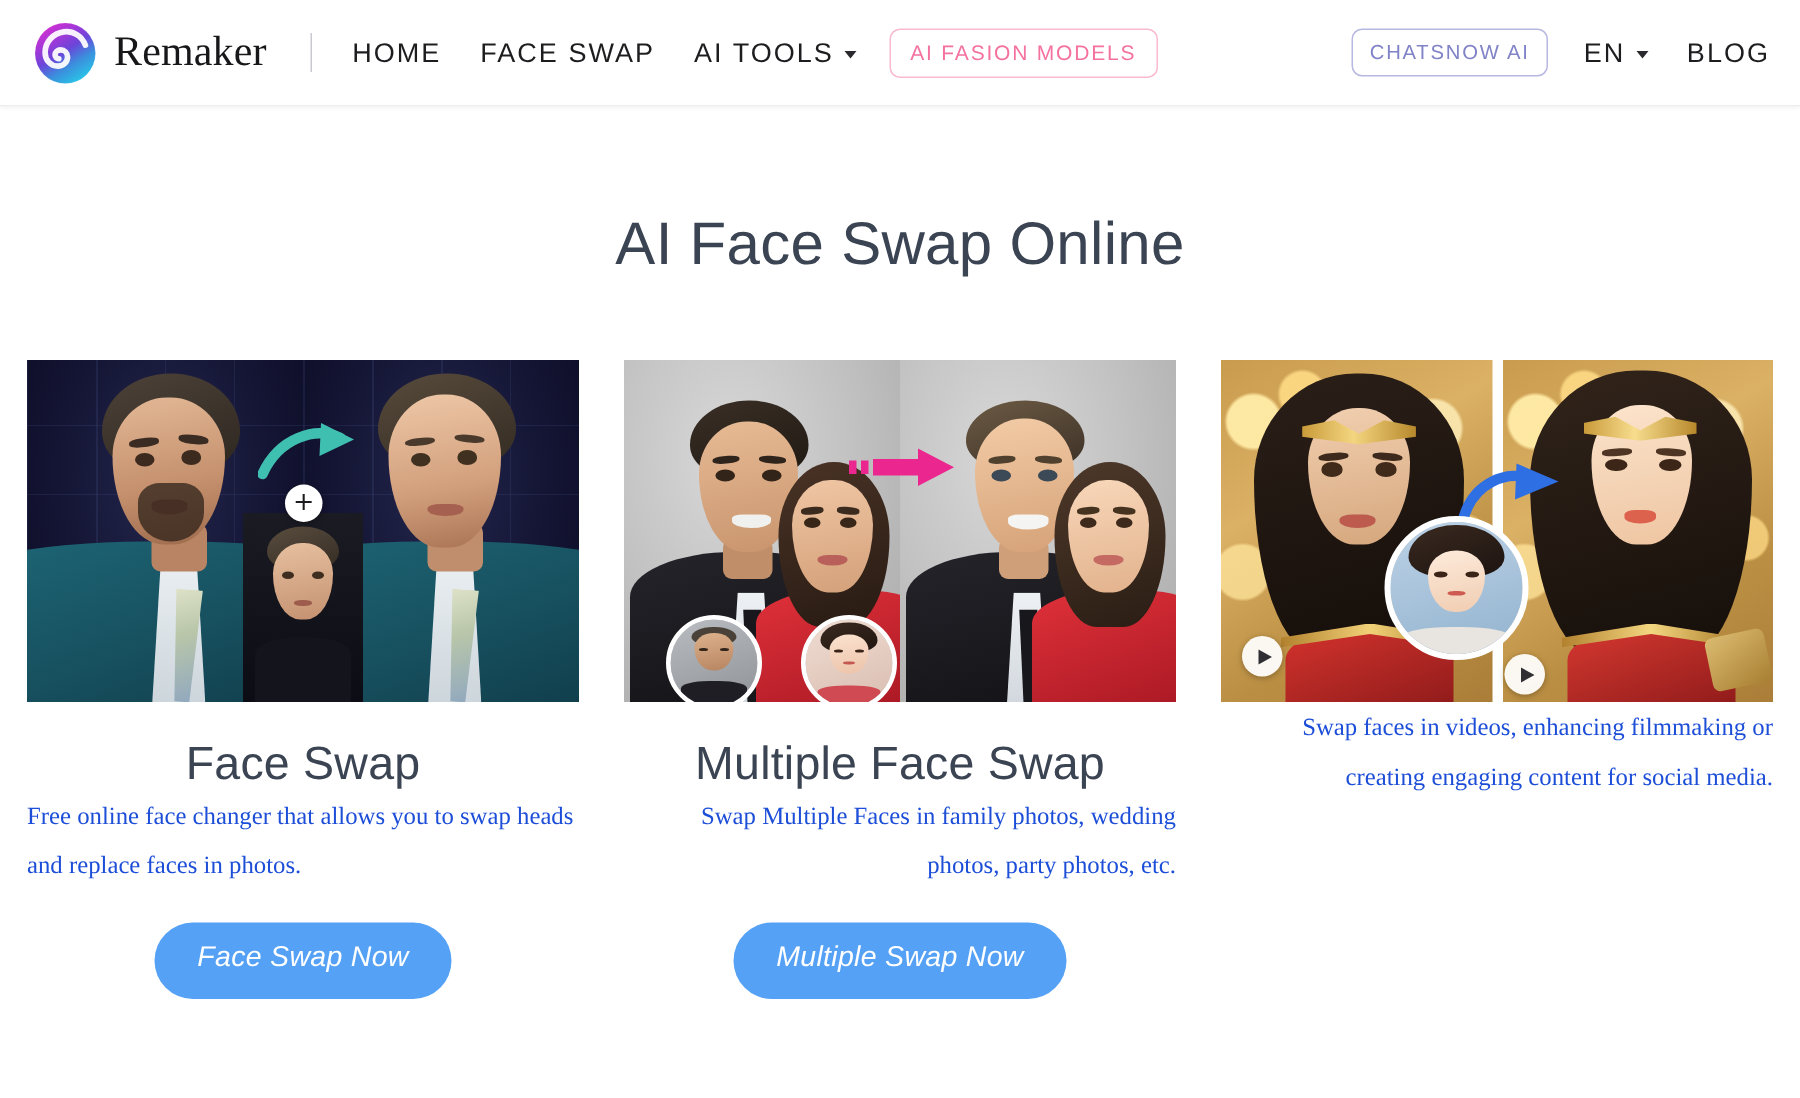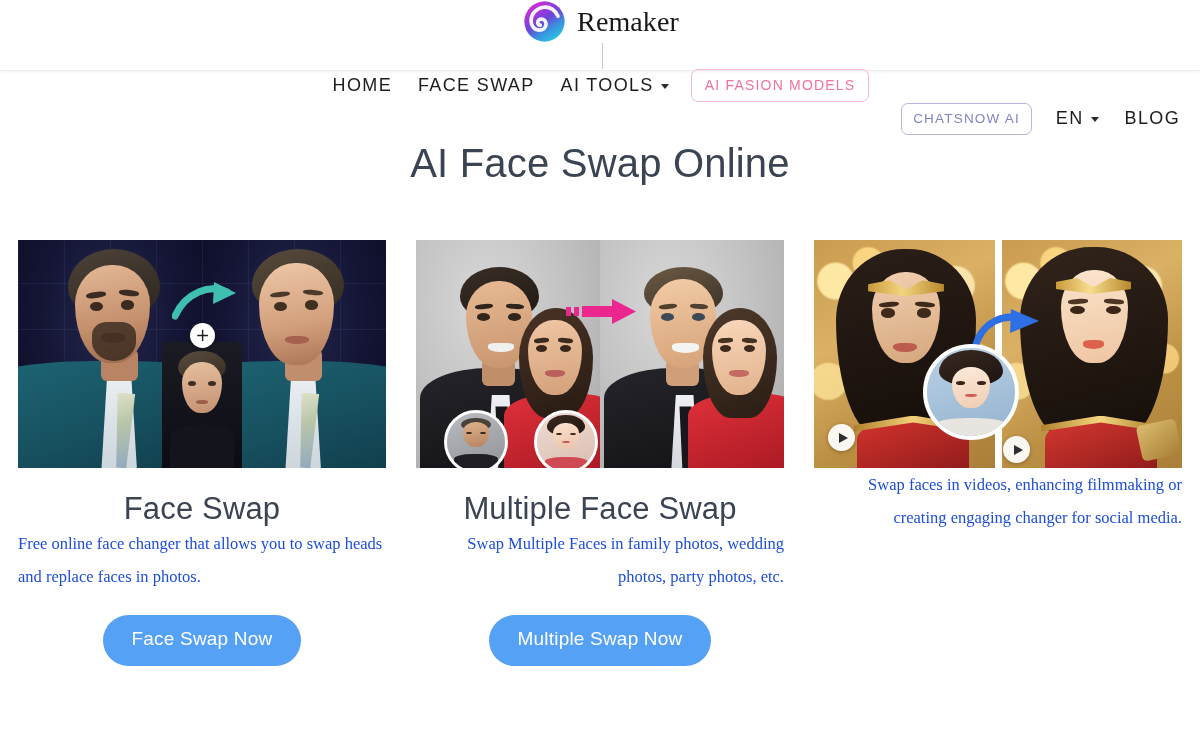--- a/index.html
+++ b/index.html
@@ -18,21 +18,20 @@
     position: relative;
     width: 1200px;
     height: 71px;
     background: #ffffff;
     display: flex;
     align-items: center;
     padding: 0 20px 0 22px;
     border-bottom: 1px solid #ededf0;
     box-shadow: 0 1px 3px rgba(0,0,0,0.055);
     z-index: 20;
-    flex-direction: column;
   }
 
   .brand {
     display: flex;
     align-items: center;
     gap: 11px;
     flex: none;
   }
   .logo-mark {
     width: 43px;
@@ -288,20 +287,21 @@
     font-size: 19px;
     font-weight: 400;
     letter-spacing: 0.2px;
     padding: 14px 29px 16px;
     border: none;
     border-radius: 34px;
     cursor: pointer;
     font-family: "Liberation Sans", sans-serif;
     line-height: 1.1;
     white-space: nowrap;
+    font-style: italic;
   }
 </style>
 </head>
 <body>
 
 <header class="header">
 
   <div class="brand">
     <svg class="logo-mark" viewBox="0 0 64 64">
       <defs>
@@ -553,17 +553,17 @@
           <div style="position:absolute;left:33%;top:38%;width:10%;height:4%;border-radius:50%;background:#3a2418;"></div>
           <div style="position:absolute;left:57%;top:38%;width:10%;height:4%;border-radius:50%;background:#3a2418;"></div>
           <div style="position:absolute;left:43%;top:52%;width:14%;height:4%;border-radius:40%;background:#cd5b52;"></div>
           <div style="position:absolute;left:10%;bottom:0;width:80%;height:20%;background:#e8e4e0;border-radius:44% 44% 0 0/34% 34% 0 0;"></div>
         </div>
 
         <div class="play-btn" style="left:14px;top:184px;"></div>
         <div class="play-btn" style="left:189px;top:196px;"></div>
       </div>
 
-      <p class="card-desc">Swap faces in videos, enhancing filmmaking or creating engaging changer for social media.</p>
+      <p class="card-desc">Swap faces in videos, enhancing filmmaking or creating engaging content for social media.</p>
     </article>
 
   </section>
 </main>
 
 </body></html>

